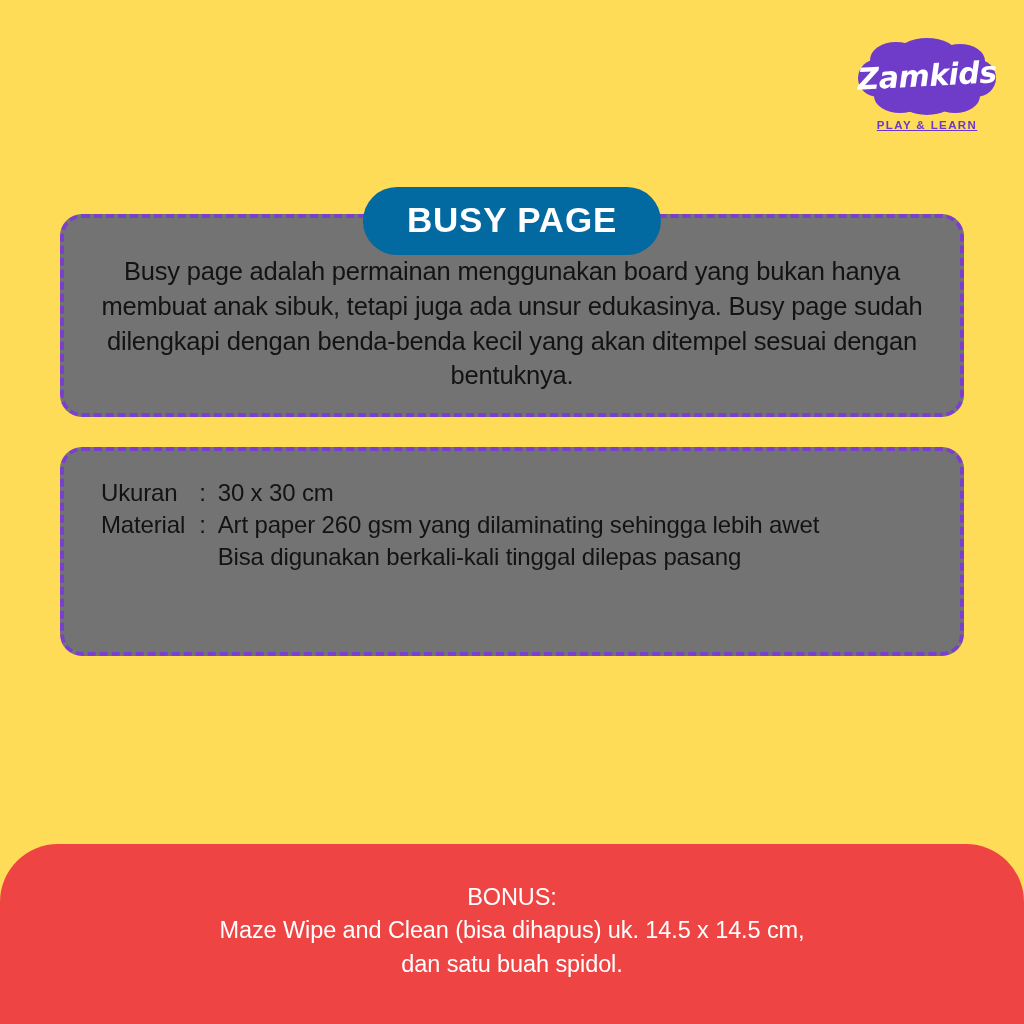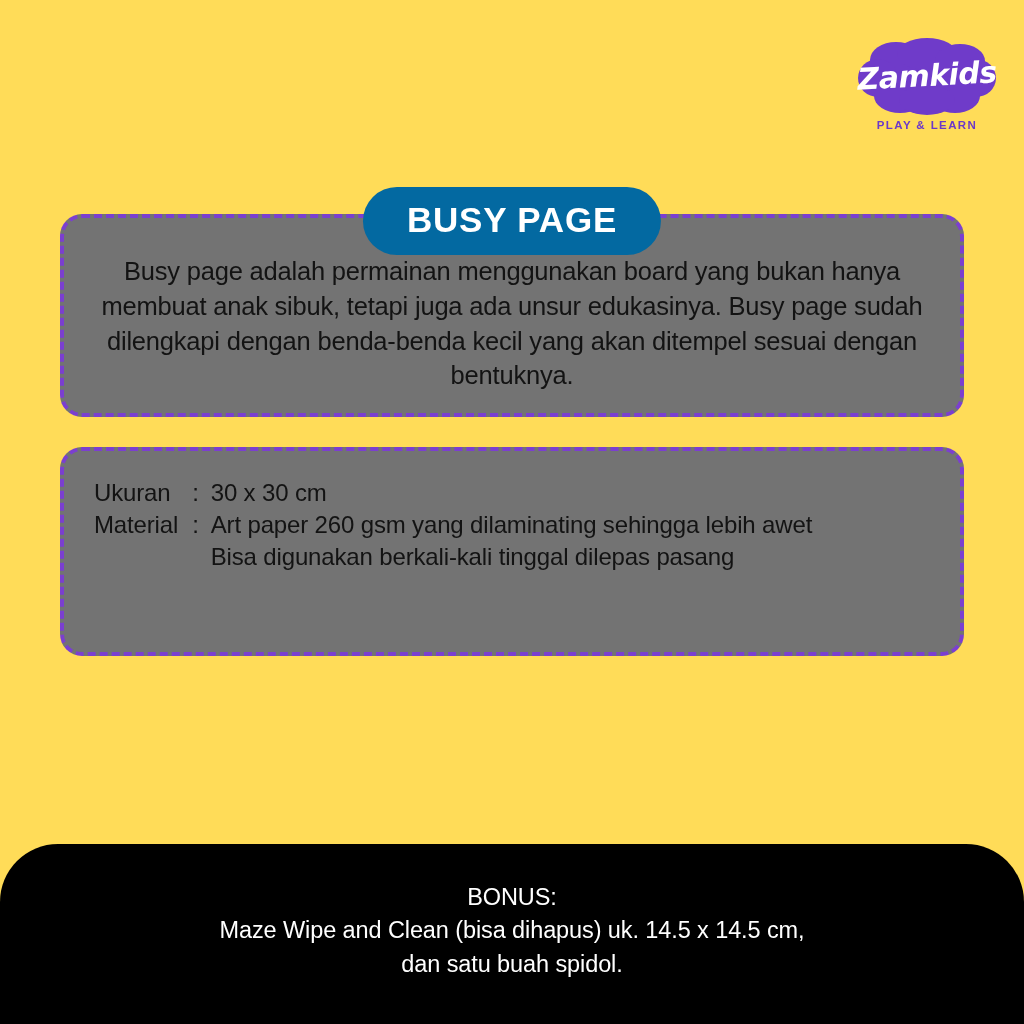--- a/index.html
+++ b/index.html
@@ -49,20 +49,21 @@
     font-style: italic;
     letter-spacing: -0.5px;
     transform: rotate(-3deg);
   }
   .logo-tagline {
     margin-top: 3px;
     color: #6C38C9;
     font-size: 11.5px;
     font-weight: bold;
     letter-spacing: 1.4px;
+    text-decoration: underline;
   }
 
   
   .title-badge {
     position: absolute;
     left: 50%;
     transform: translateX(-50%);
     top: 187px;
     background: #0369a1;
     color: #FFFFFF;
@@ -103,20 +104,21 @@
   .card-spec {
     top: 447px;
     height: 209px;
     padding: 26px 30px 20px;
   }
 
   
   .spec-table {
     border-collapse: collapse;
     width: 100%;
+    margin-left: 7px;
   }
   .spec-table td {
     font-size: 24px;
     line-height: 1.33;
     color: #131313;
     vertical-align: top;
     padding: 0;
     letter-spacing: -0.15px;
   }
   .spec-label {
@@ -133,21 +135,21 @@
     white-space: pre-line;
   }
 
   
   .bonus-banner {
     position: absolute;
     left: 0;
     right: 0;
     bottom: 0;
     top: 844px;
-    background: #000000;
+    background: #ef4444;
     border-radius: 58px 58px 0 0;
     display: flex;
     flex-direction: column;
     align-items: center;
     justify-content: center;
     padding-bottom: 6px;
   }
   .bonus-line {
     color: #FFFFFF;
     font-size: 23.5px;

